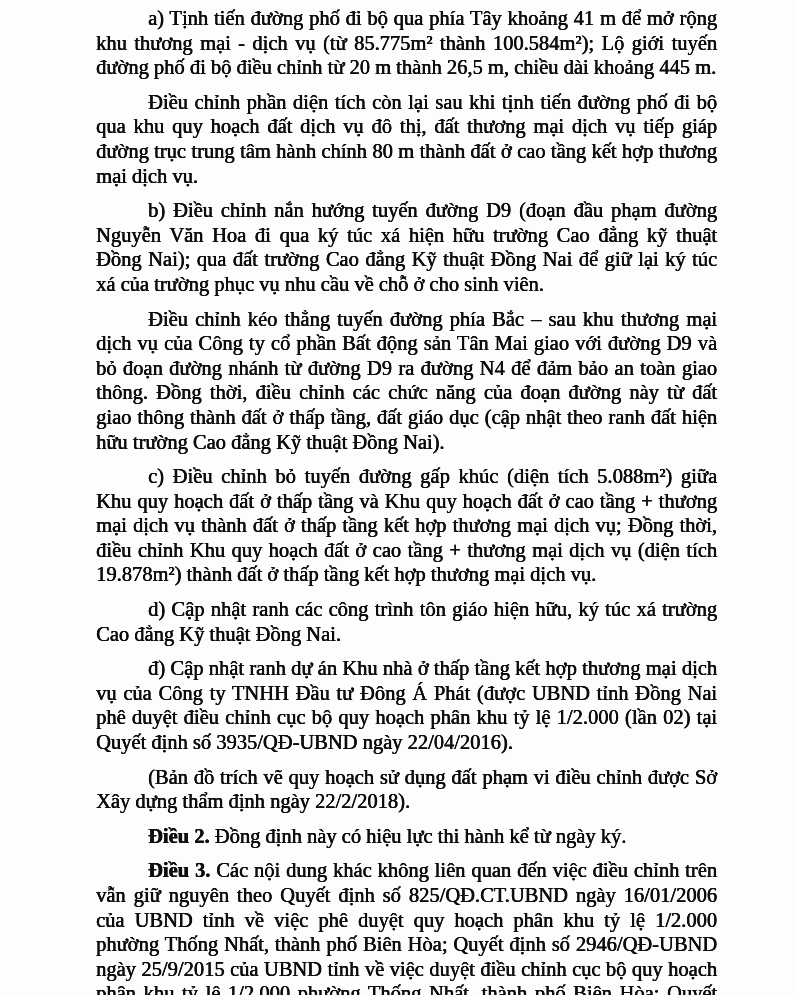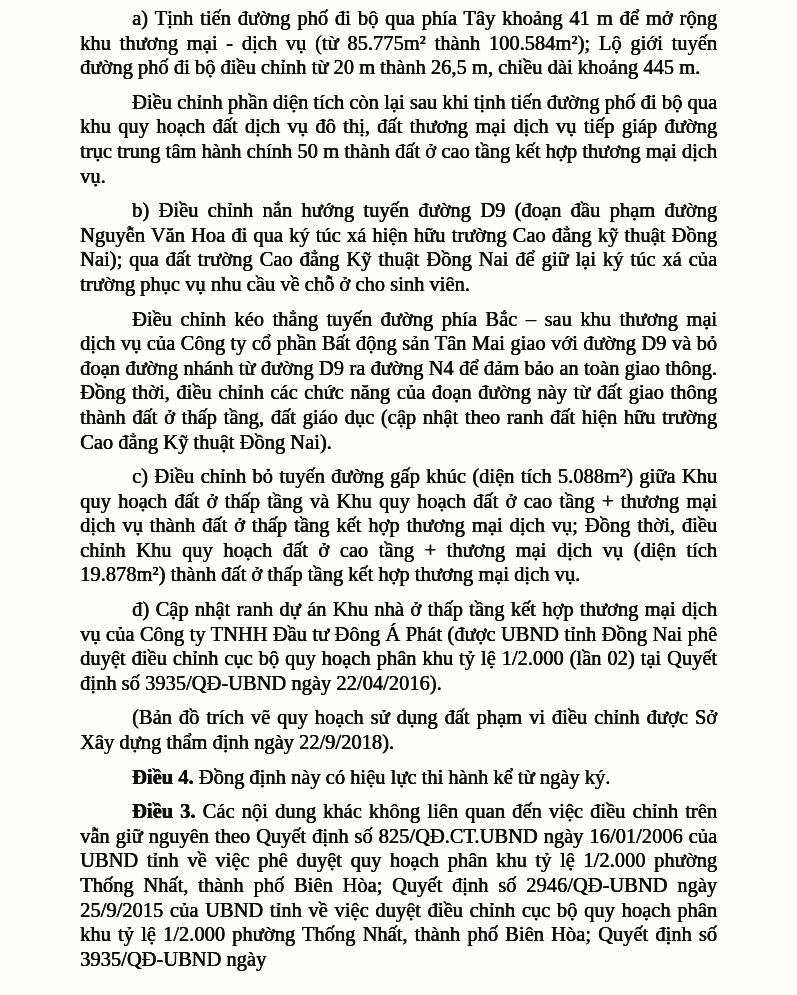--- a/index.html
+++ b/index.html
@@ -23,37 +23,38 @@
     left: 80px;
     top: 6px;
     width: 637px;
     color: #0d0d0d;
     font-family: "Liberation Serif", "DejaVu Serif", serif;
     font-size: 20.5px;
     line-height: 24.6px;
     text-align: justify;
   }
   .doc-body p {
-    margin: 0 0 10px 0;
+    margin: 0 0 10px 16px;
     text-indent: 52px;
     
     text-shadow: 0.45px 0 0 currentColor, 0 0.25px 0 currentColor;
   }
   .doc-body .b {
     font-weight: 700;
   }
 </style>
 </head>
 <body>
 
 <main class="scan-page">
   <section class="doc-body">
       <p><span>a) Tịnh tiến đường phố đi bộ qua phía Tây khoảng 41 m để mở rộng khu thương mại - dịch vụ (từ 85.775m² thành 100.584m²); Lộ giới tuyến đường phố đi bộ điều chỉnh từ 20 m thành 26,5 m, chiều dài khoảng 445 m.</span></p>
-      <p><span>Điều chỉnh phần diện tích còn lại sau khi tịnh tiến đường phố đi bộ qua khu quy hoạch đất dịch vụ đô thị, đất thương mại dịch vụ tiếp giáp đường trục trung tâm hành chính 50 m thành đất ở cao tầng kết hợp thương mại dịch vụ.</span></p>
+      <p><span>Điều chỉnh phần diện tích còn lại sau khi tịnh tiến đường phố đi bộ qua khu quy hoạch đất dịch vụ đô thị, đất thương mại dịch vụ tiếp giáp đường trục trung tâm hành chính 80 m thành đất ở cao tầng kết hợp thương mại dịch vụ.</span></p>
       <p><span>b) Điều chỉnh nắn hướng tuyến đường D9 (đoạn đầu phạm đường Nguyễn Văn Hoa đi qua ký túc xá hiện hữu trường Cao đẳng kỹ thuật Đồng Nai); qua đất trường Cao đẳng Kỹ thuật Đồng Nai để giữ lại ký túc xá của trường phục vụ nhu cầu về chỗ ở cho sinh viên.</span></p>
       <p><span>Điều chỉnh kéo thẳng tuyến đường phía Bắc – sau khu thương mại dịch vụ của Công ty cổ phần Bất động sản Tân Mai giao với đường D9 và bỏ đoạn đường nhánh từ đường D9 ra đường N4 để đảm bảo an toàn giao thông. Đồng thời, điều chỉnh các chức năng của đoạn đường này từ đất giao thông thành đất ở thấp tầng, đất giáo dục (cập nhật theo ranh đất hiện hữu trường Cao đẳng Kỹ thuật Đồng Nai).</span></p>
       <p><span>c) Điều chỉnh bỏ tuyến đường gấp khúc (diện tích 5.088m²) giữa Khu quy hoạch đất ở thấp tầng và Khu quy hoạch đất ở cao tầng + thương mại dịch vụ thành đất ở thấp tầng kết hợp thương mại dịch vụ; Đồng thời, điều chỉnh Khu quy hoạch đất ở cao tầng + thương mại dịch vụ (diện tích 19.878m²) thành đất ở thấp tầng kết hợp thương mại dịch vụ.</span></p>
+      <p><span>d) Cập nhật ranh các công trình tôn giáo hiện hữu, ký túc xá trường Cao đẳng Kỹ thuật Đồng Nai.</span></p>
       <p><span>đ) Cập nhật ranh dự án Khu nhà ở thấp tầng kết hợp thương mại dịch vụ của Công ty TNHH Đầu tư Đông Á Phát (được UBND tỉnh Đồng Nai phê duyệt điều chỉnh cục bộ quy hoạch phân khu tỷ lệ 1/2.000 (lần 02) tại Quyết định số 3935/QĐ-UBND ngày 22/04/2016).</span></p>
-      <p><span>(Bản đồ trích vẽ quy hoạch sử dụng đất phạm vi điều chỉnh được Sở Xây dựng thẩm định ngày 22/9/2018).</span></p>
-      <p><span class="b">Điều 4.</span><span> Đồng định này có hiệu lực thi hành kể từ ngày ký.</span></p>
+      <p><span>(Bản đồ trích vẽ quy hoạch sử dụng đất phạm vi điều chỉnh được Sở Xây dựng thẩm định ngày 22/2/2018).</span></p>
+      <p><span class="b">Điều 2.</span><span> Đồng định này có hiệu lực thi hành kể từ ngày ký.</span></p>
       <p><span class="b">Điều 3.</span><span> Các nội dung khác không liên quan đến việc điều chỉnh trên vẫn giữ nguyên theo Quyết định số 825/QĐ.CT.UBND ngày 16/01/2006 của UBND tỉnh về việc phê duyệt quy hoạch phân khu tỷ lệ 1/2.000 phường Thống Nhất, thành phố Biên Hòa; Quyết định số 2946/QĐ-UBND ngày 25/9/2015 của UBND tỉnh về việc duyệt điều chỉnh cục bộ quy hoạch phân khu tỷ lệ 1/2.000 phường Thống Nhất, thành phố Biên Hòa; Quyết định số 3935/QĐ-UBND ngày</span></p>
     </section>
 </main>
 
 </body></html>

